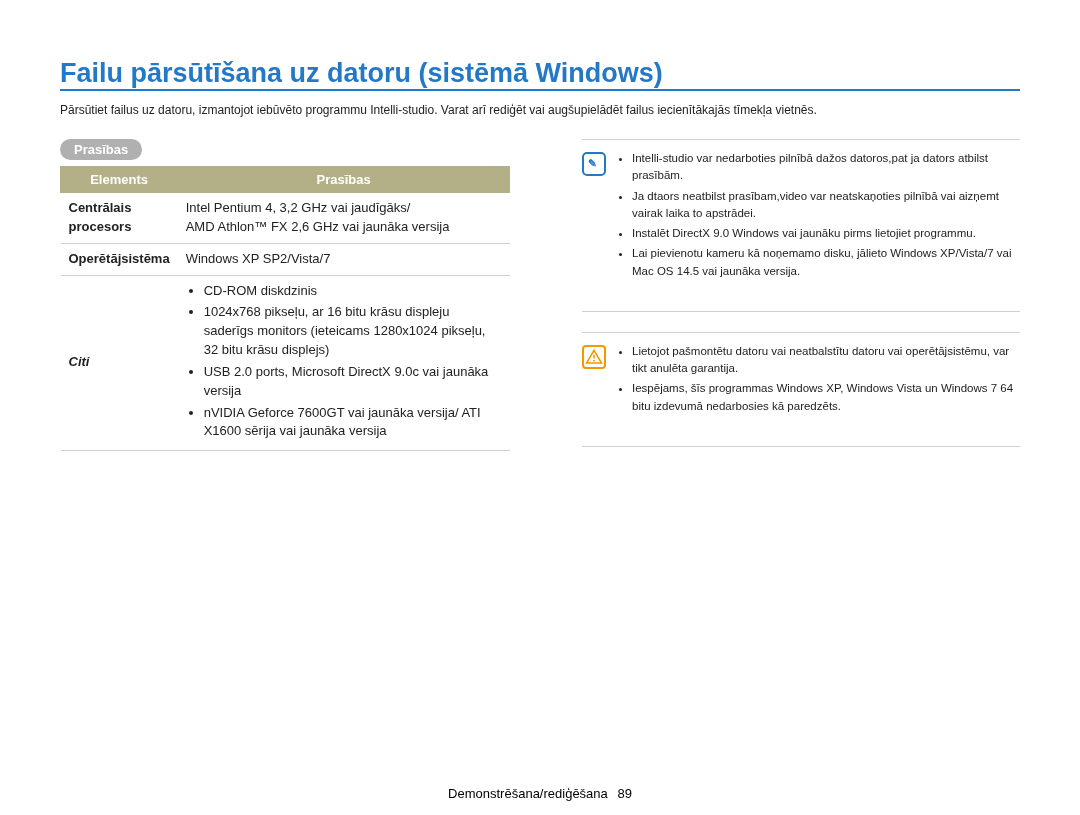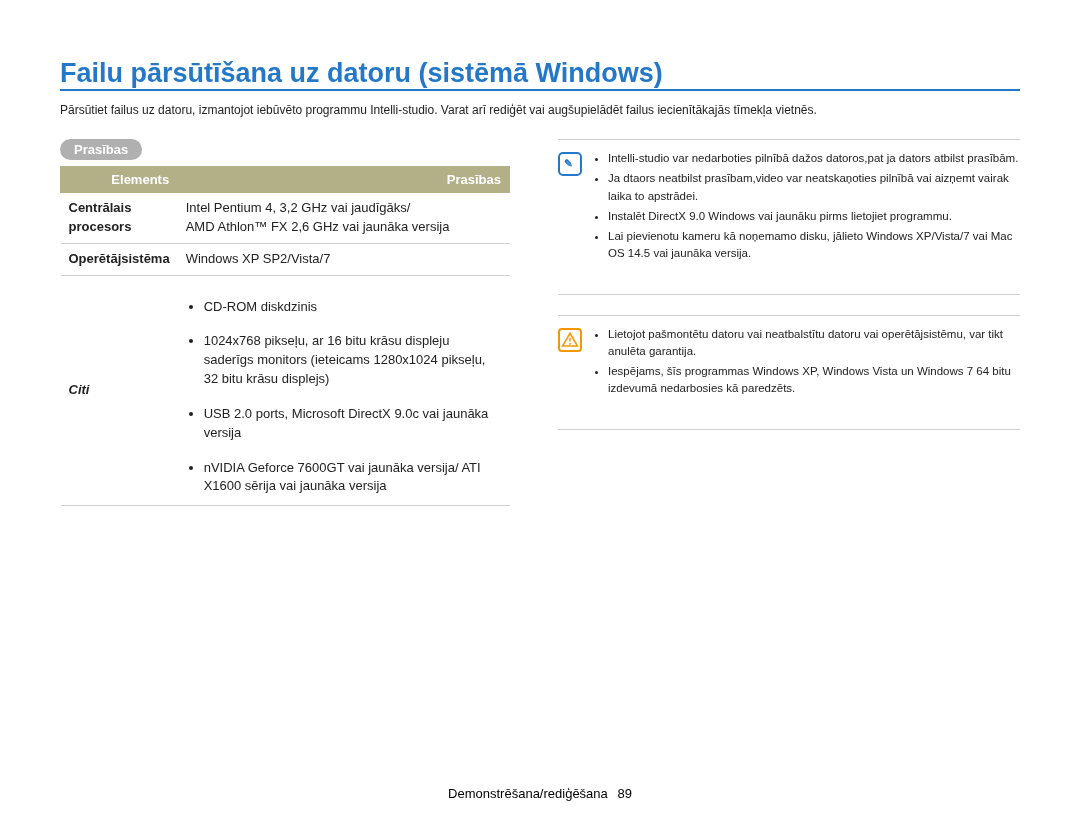--- a/index.html
+++ b/index.html
@@ -21,21 +21,21 @@
     margin-bottom: 10px;
     margin-top: 24px;
   }
   .intro {
     font-size: 12px;
     line-height: 1.5;
     margin-bottom: 20px;
   }
   .columns {
     display: flex;
-    gap: 48px;
+    gap: 72px;
   }
   .col-left {
     width: 450px;
     flex-shrink: 0;
   }
   .col-right {
     flex: 1;
   }
   .pill-label {
     display: inline-block;
@@ -48,38 +48,38 @@
     margin-bottom: 6px;
   }
   table.req {
     border-collapse: collapse;
     width: 100%;
     font-size: 13px;
   }
   table.req th {
     background: #b3b088;
     color: #fff;
-    text-align: right;
+    text-align: center;
     font-weight: bold;
     padding: 5px 8px;
     border: 1px solid #b3b088;
   }
   table.req td {
     padding: 6px 8px;
     border-bottom: 1px solid #cfcfcf;
     vertical-align: top;
     line-height: 1.45;
   }
   table.req td.lbl {
     font-weight: bold;
     white-space: nowrap;
   }
   table.req tr:last-child td { border-bottom: 1px solid #cfcfcf; }
   ul.disc { list-style: disc; padding-left: 18px; }
-  ul.disc li { margin-bottom: 3px; margin-top: 16px; }
+  ul.disc li { margin-bottom: 3px; }
 
   .note-block {
     display: flex;
     gap: 10px;
     margin-bottom: 18px;
   }
   .note-icon {
     width: 24px;
     height: 24px;
     border: 2px solid;

